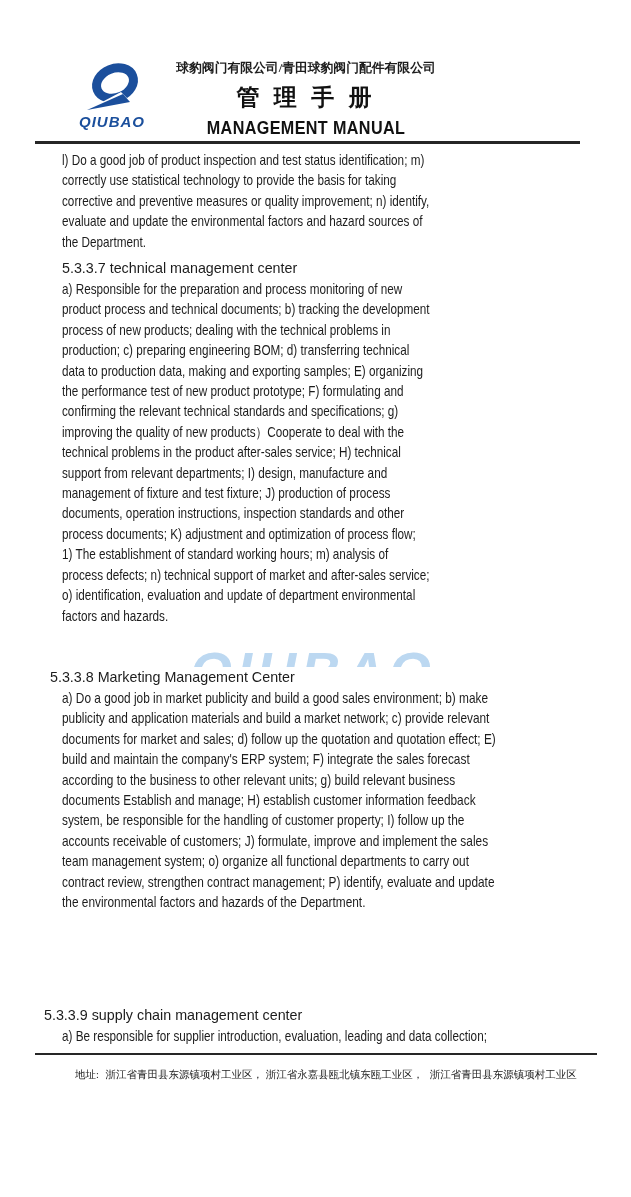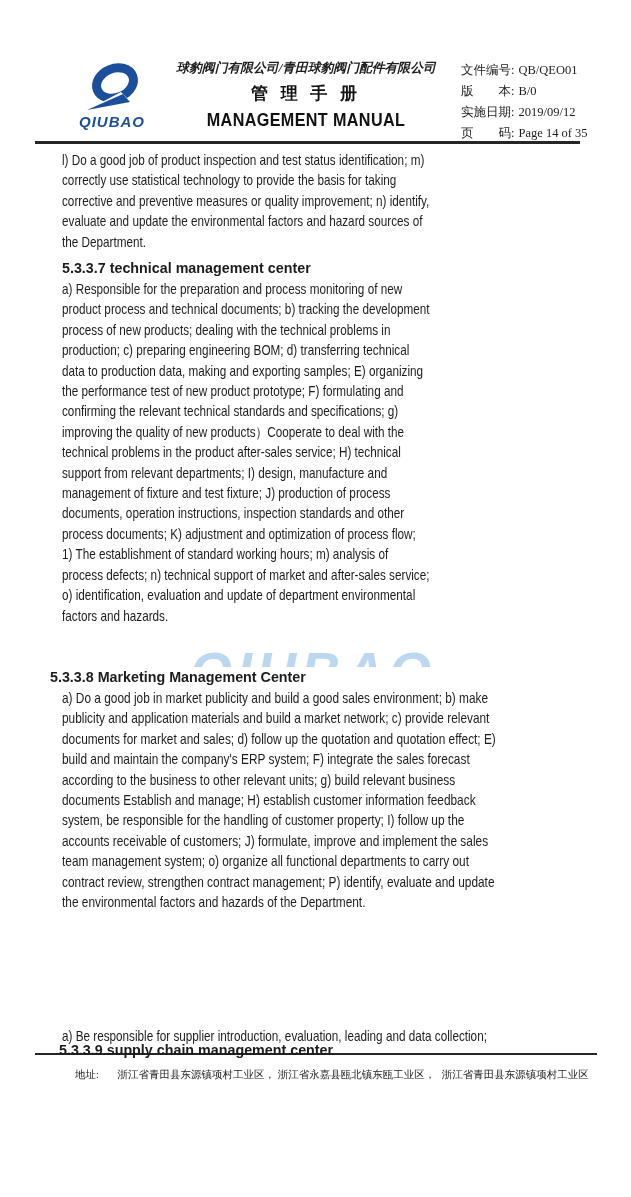--- a/index.html
+++ b/index.html
@@ -22,26 +22,25 @@
     font-family: "Liberation Sans", sans-serif;
     font-weight: bold; font-style: italic;
     font-size: 15px; letter-spacing: 1px;
     color: #1b4f9c;
   }
   .hdr-center { position: absolute; left: 148px; top: 60px; width: 316px; text-align: center; }
   .company {
     font-family: "Liberation Serif", serif;
     font-weight: bold; font-size: 12.8px; color: #1d1d1d;
     white-space: nowrap;
-    font-style: italic;
   }
   .title-cn {
     margin-top: 5px;
     font-family: "Liberation Sans", sans-serif;
-    font-weight: bold; font-size: 17px; letter-spacing: 4px;
+    font-weight: bold; font-size: 23px; letter-spacing: 4px;
     color: #111;
   }
   .title-en {
     margin-top: 5px;
     font-family: "Liberation Sans", sans-serif;
     font-weight: bold; font-size: 17px; letter-spacing: 0.4px;
     color: #111;
     transform: scale(0.95, 1.1);
   }
   .hdr-info { position: absolute; left: 461px; top: 59px; width: 170px; }
@@ -64,28 +63,28 @@
     position: absolute;
     margin: 0;
     font-size: 14.3px;
     line-height: 20.4px;
     color: #1c1c1c;
     white-space: pre-line;
     z-index: 2;
   }
   .cond-s { transform: scaleX(0.82); transform-origin: left top; width: 600px; }
   .cond-m { transform: scaleX(0.83); transform-origin: left top; width: 640px; }
-  .sec-heading { font-weight: bold; white-space: nowrap; text-align: right; }
+  .sec-heading { font-weight: normal; white-space: nowrap; text-align: right; }
 
   .p-intro   { left: 62px; top: 150px; }
   .h-5337    { left: 62px; top: 258px; }
   .p-5337    { left: 62px; top: 279px; }
   .h-5338    { left: 50px; top: 667px; }
   .p-5338    { left: 62px; top: 688px; }
-  .h-5339    { left: 59px; top: 1005px; margin-top: 35px; }
+  .h-5339    { left: 44px; top: 1005px; }
   .p-5339    { left: 62px; top: 1026px; }
 
   
   .watermark-strip {
     position: absolute; left: 190px; top: 650px;
     width: 290px; height: 17px;
     overflow: hidden; z-index: 1;
   }
   .watermark-strip span {
     display: block; margin-top: -10px;
@@ -95,21 +94,21 @@
     color: #bcd8f1; white-space: nowrap;
   }
 
   
   .footer {
     position: absolute; left: 75px; top: 1068px;
     width: 530px; white-space: nowrap;
     font-family: "Liberation Serif", serif;
     font-size: 10.5px; color: #222;
   }
-  .footer .addr-label { margin-right: 16px; }
+  .footer .addr-label { margin-right: 4px; }
   .footer .addr-1 { }
   .footer .addr-2 { margin-right: 4px; }
 </style>
 </head>
 <body>
 
 <div class="page">
 
   <header class="hdr">
     <div class="logo">
@@ -120,34 +119,20 @@
       </svg>
       <div class="logo-text">QIUBAO</div>
     </div>
 
     <div class="hdr-center">
       <div class="company">球豹阀门有限公司/青田球豹阀门配件有限公司</div>
       <div class="title-cn">管 理 手 册</div>
       <div class="title-en">MANAGEMENT MANUAL</div>
     </div>
 
-    <div class="hdr-info">
-      <div class="info-row">
-        <span class="info-label">文件编号:</span><span class="info-value">QB/QEO01</span>
-      </div>
-      <div class="info-row">
-        <span class="info-label">版　　本:</span><span class="info-value">B/0</span>
-      </div>
-      <div class="info-row">
-        <span class="info-label">实施日期:</span><span class="info-value">2019/09/12</span>
-      </div>
-      <div class="info-row">
-        <span class="info-label">页　　码:</span><span class="info-value">Page 14 of 35</span>
-      </div>
-    </div>
   </header>
 
   <div class="rule rule-top"></div>
 
   <main>
     <p class="para cond-s p-intro">l) Do a good job of product inspection and test status identification; m)
 correctly use statistical technology to provide the basis for taking
 corrective and preventive measures or quality improvement; n) identify,
 evaluate and update the environmental factors and hazard sources of
 the Department.</p>

